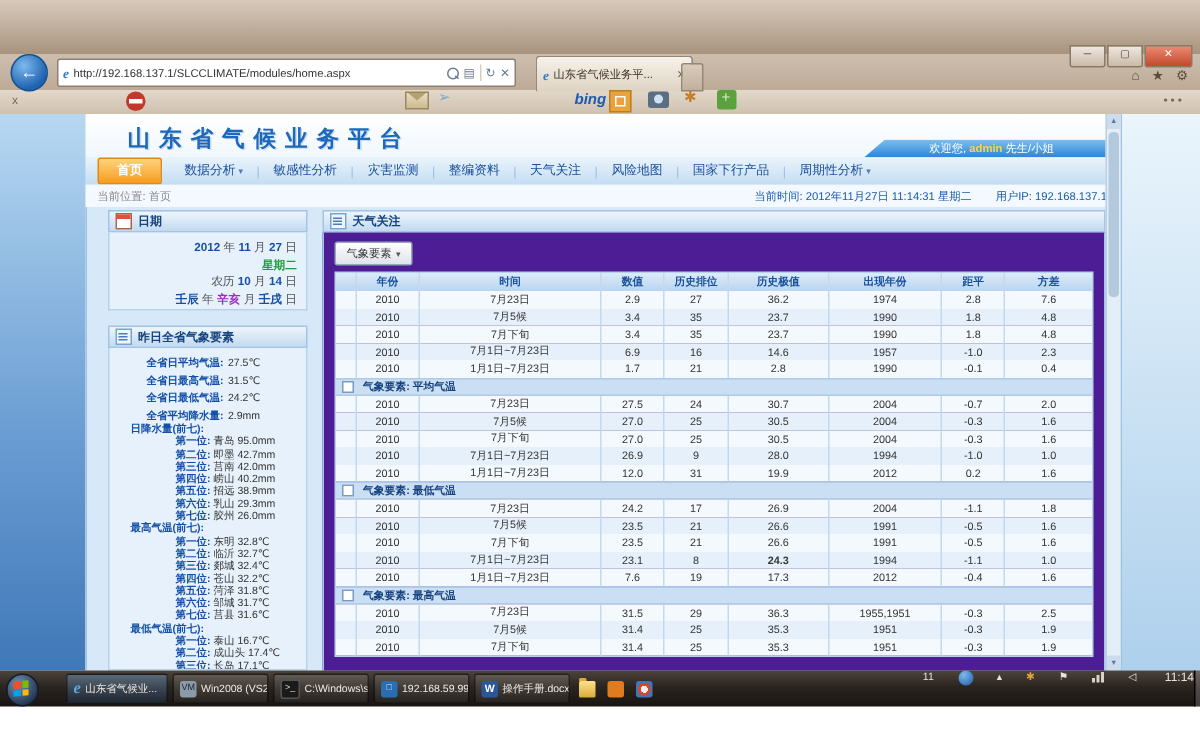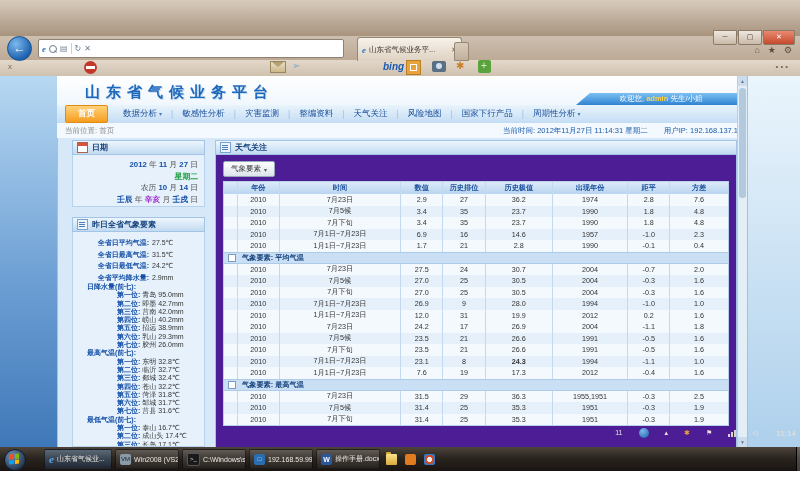--- a/index.html
+++ b/index.html
@@ -128,21 +128,21 @@
   .ico-folder{background:linear-gradient(180deg,#ffe28a,#d9a93c);border-radius:1px;position:relative}
   .ico-folder::before{content:"";position:absolute;left:0;top:-2px;width:5px;height:2px;background:#d9a93c;border-radius:1px 1px 0 0}
   .ico-vm{background:#8a9aa8;color:#223;font-size:6px}
   .ico-cmd{background:#1a1a1a;color:#ddd;font-size:6px;border:1px solid #555}
   .ico-rdp{background:#2a6db0;color:#cfe4f8;font-size:6px}
   .ico-word{background:#2b579a;color:#fff;font-size:7px;font-weight:bold}
   .ico-orange{background:#e07b1f}
   .ico-media{background:radial-gradient(circle,#e8eef4 30%,#d04a2a 31% 55%,#3a78c0 56%)}
   .ico-grid{display:grid;grid-template-columns:1fr 1fr;gap:1px;background:transparent;border-radius:0}
   .ico-grid span{display:block}
-  .tray{position:absolute;right:4px;top:421px;height:24px;display:flex;align-items:center;gap:16px;color:#e8e2da;font-size:7px}
+  .tray{position:absolute;right:4px;top:447px;height:24px;display:flex;gap:16px;color:#e8e2da;font-size:7px}
   .tray .t-ic{line-height:10px}
   .blueorb{width:10px;height:10px;border-radius:50%;background:radial-gradient(circle at 35% 30%,#7db9ec,#1b5aa8)}
   .netbars{display:flex;align-items:flex-end;gap:1px;height:8px}
   .netbars i{display:block;width:2px;background:#d8d2c8}
   .clock{font-size:8px;margin-left:3px}
   .showdesk{position:absolute;right:0;top:447px;width:3px;height:24px;background:rgba(255,255,255,.18);border-left:1px solid #000}
 </style>
 </head>
 <body>
 
@@ -153,20 +153,21 @@
 <div class="abs winbtns">
   <div class="winbtn">─</div>
   <div class="winbtn">▢</div>
   <div class="winbtn close">✕</div>
 </div>
 
 <div class="abs backbtn">←</div>
 
 <div class="abs addr">
   <span class="favicon-e">e</span>
+  <span class="url">http://192.168.137.1/SLCCLIMATE/modules/home.aspx</span>
   <span class="mag"></span>
   <span class="addr-ico">▤</span>
   <span class="addr-sep"></span>
   <span class="addr-ico">↻</span>
   <span class="addr-ico">✕</span>
 </div>
 
 <div class="abs tab">
   <span class="favicon-e">e</span>
   <span class="tabtitle">山东省气候业务平...</span>
@@ -418,20 +419,24 @@
           <div class="t-cell" style="width: 14px;"></div>
           <div class="t-cell" style="width: 42px;">2010</div>
           <div class="t-cell" style="width: 122px;">1月1日~7月23日</div>
           <div class="t-cell" style="width: 42px;">12.0</div>
           <div class="t-cell" style="width: 43px;">31</div>
           <div class="t-cell" style="width: 67px;">19.9</div>
           <div class="t-cell" style="width: 76px;">2012</div>
           <div class="t-cell" style="width: 42px;">0.2</div>
           <div class="t-cell" style="width: 58px;">1.6</div>
         </div>
+        <div class="t-group">
+          <span class="t-check"></span>
+          <span class="t-glabel">气象要素: 最低气温</span>
+        </div>
         <div class="t-row even">
           <div class="t-cell" style="width: 14px;"></div>
           <div class="t-cell" style="width: 42px;">2010</div>
           <div class="t-cell" style="width: 122px;">7月23日</div>
           <div class="t-cell" style="width: 42px;">24.2</div>
           <div class="t-cell" style="width: 43px;">17</div>
           <div class="t-cell" style="width: 67px;">26.9</div>
           <div class="t-cell" style="width: 76px;">2004</div>
           <div class="t-cell" style="width: 42px;">-1.1</div>
           <div class="t-cell" style="width: 58px;">1.8</div>

